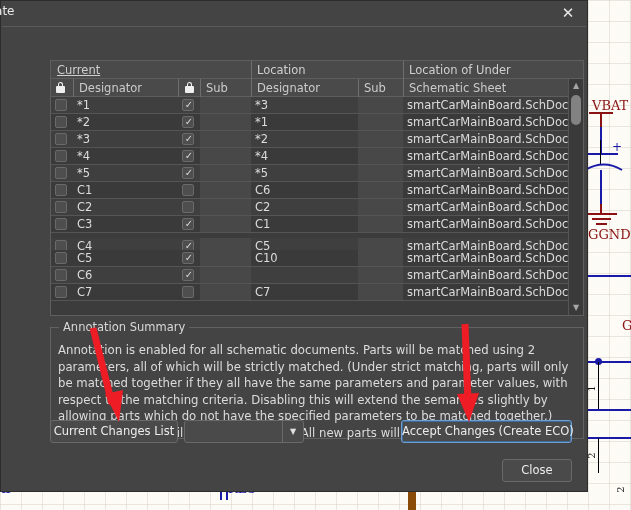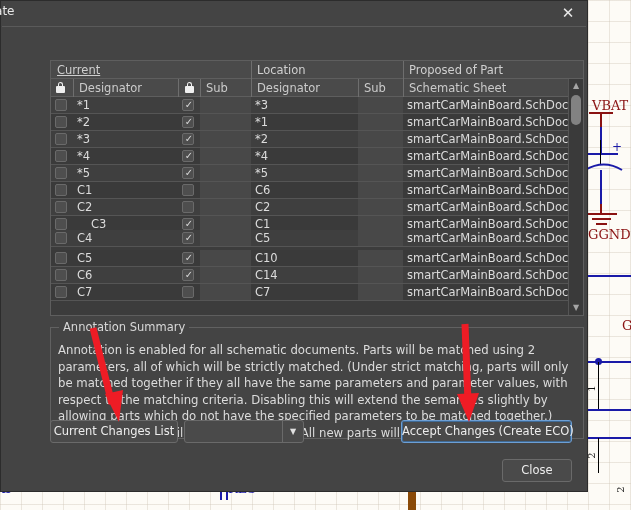--- a/index.html
+++ b/index.html
@@ -314,21 +314,21 @@
     </div>
 
     <div class="dlg-body">
 
 
       <div class="grid-wrap">
 
         <div class="grp-row">
           <div class="grp-cell first" style="left:0; width:200px;text-decoration:underline;">Current</div>
           <div class="grp-cell" style="left:200px; width:152px;">Location</div>
-          <div class="grp-cell" style="left:352px; width:166px;">Proposed of Part</div>
+          <div class="grp-cell" style="left:352px; width:166px;">Location of Under</div>
         </div>
 
         <div class="hdr-row">
           <div class="hdr-cell nobar" style="left:0; width:22px;">
             <span class="lock" style="left:5px;">
               <span class="shackle"></span>
                 <span class="body"></span>
             </span>
           </div>
           <div class="hdr-cell" style="left:22px; width:105px;">Designator</div>
@@ -414,30 +414,30 @@
                 <div class="cbox" style="left: 4px;"></div>
                 <div class="cell" style="left: 22px; width: 105px; padding-left: 4px;">C2</div>
                 <div class="cbox" style="left: 131px;"></div>
                 <div class="cell-bg" style="left: 149px; width: 51px;"></div>
                 <div class="cell" style="left: 200px; width: 107px; padding-left: 4px;">C2</div>
                 <div class="cell-bg" style="left: 307px; width: 45px;"></div>
                 <div class="cell" style="left: 352px; width: 166px; padding-left: 4px;">smartCarMainBoard.SchDoc</div>
               </div>
               <div class="row norm" style="top: 119px;">
                 <div class="cbox" style="left: 4px;"></div>
-                <div class="cell" style="left: 36px; width: 105px; padding-left: 4px;">C3</div>
+                <div class="cell" style="left: 22px; width: 105px; padding-left: 4px;">C3</div>
                 <div class="cbox" style="left: 131px;">
                   <span class="tick">✓</span>
                 </div>
                 <div class="cell-bg" style="left: 149px; width: 51px;"></div>
                 <div class="cell" style="left: 200px; width: 107px; padding-left: 4px;">C1</div>
                 <div class="cell-bg" style="left: 307px; width: 45px;"></div>
                 <div class="cell" style="left: 352px; width: 166px; padding-left: 4px;">smartCarMainBoard.SchDoc</div>
               </div>
-              <div class="row alt" style="top: 133px;">
+              <div class="row alt" style="top: 141px;">
                 <div class="cbox" style="left: 4px;"></div>
                 <div class="cell" style="left: 22px; width: 105px; padding-left: 4px;">C4</div>
                 <div class="cbox" style="left: 131px;">
                   <span class="tick">✓</span>
                 </div>
                 <div class="cell-bg" style="left: 149px; width: 51px;"></div>
                 <div class="cell" style="left: 200px; width: 107px; padding-left: 4px;">C5</div>
                 <div class="cell-bg" style="left: 307px; width: 45px;"></div>
                 <div class="cell" style="left: 352px; width: 166px; padding-left: 4px;">smartCarMainBoard.SchDoc</div>
               </div>
@@ -452,21 +452,20 @@
                 <div class="cell-bg" style="left: 307px; width: 45px;"></div>
                 <div class="cell" style="left: 352px; width: 166px; padding-left: 4px;">smartCarMainBoard.SchDoc</div>
               </div>
               <div class="row alt" style="top: 170px;">
                 <div class="cbox" style="left: 4px;"></div>
                 <div class="cell" style="left: 22px; width: 105px; padding-left: 4px;">C6</div>
                 <div class="cbox" style="left: 131px;">
                   <span class="tick">✓</span>
                 </div>
                 <div class="cell-bg" style="left: 149px; width: 51px;"></div>
-                <div class="cell" style="left: 200px; width: 107px; padding-left: 4px;">C14</div>
                 <div class="cell-bg" style="left: 307px; width: 45px;"></div>
                 <div class="cell" style="left: 352px; width: 166px; padding-left: 4px;">smartCarMainBoard.SchDoc</div>
               </div>
               <div class="row norm" style="top: 187px;">
                 <div class="cbox" style="left: 4px;"></div>
                 <div class="cell" style="left: 22px; width: 105px; padding-left: 4px;">C7</div>
                 <div class="cbox" style="left: 131px;"></div>
                 <div class="cell-bg" style="left: 149px; width: 51px;"></div>
                 <div class="cell" style="left: 200px; width: 107px; padding-left: 4px;">C7</div>
                 <div class="cell-bg" style="left: 307px; width: 45px;"></div>

